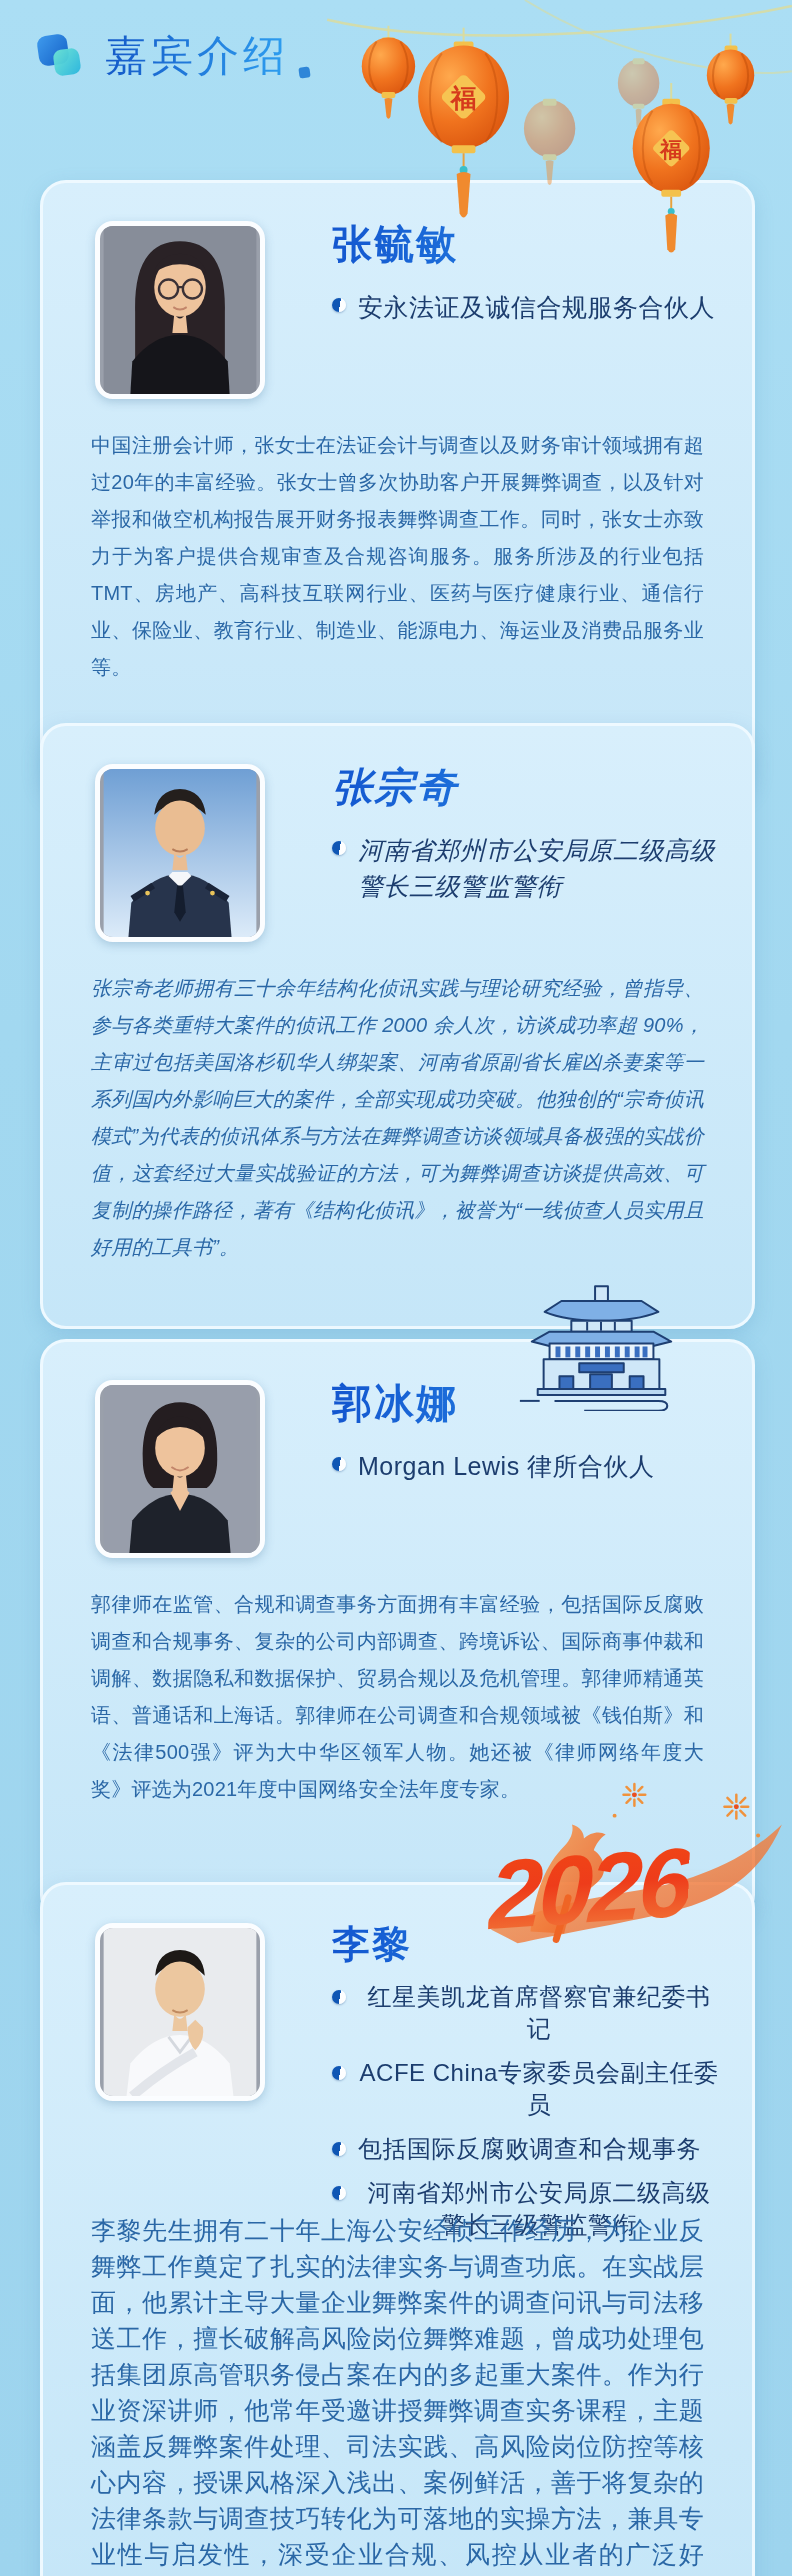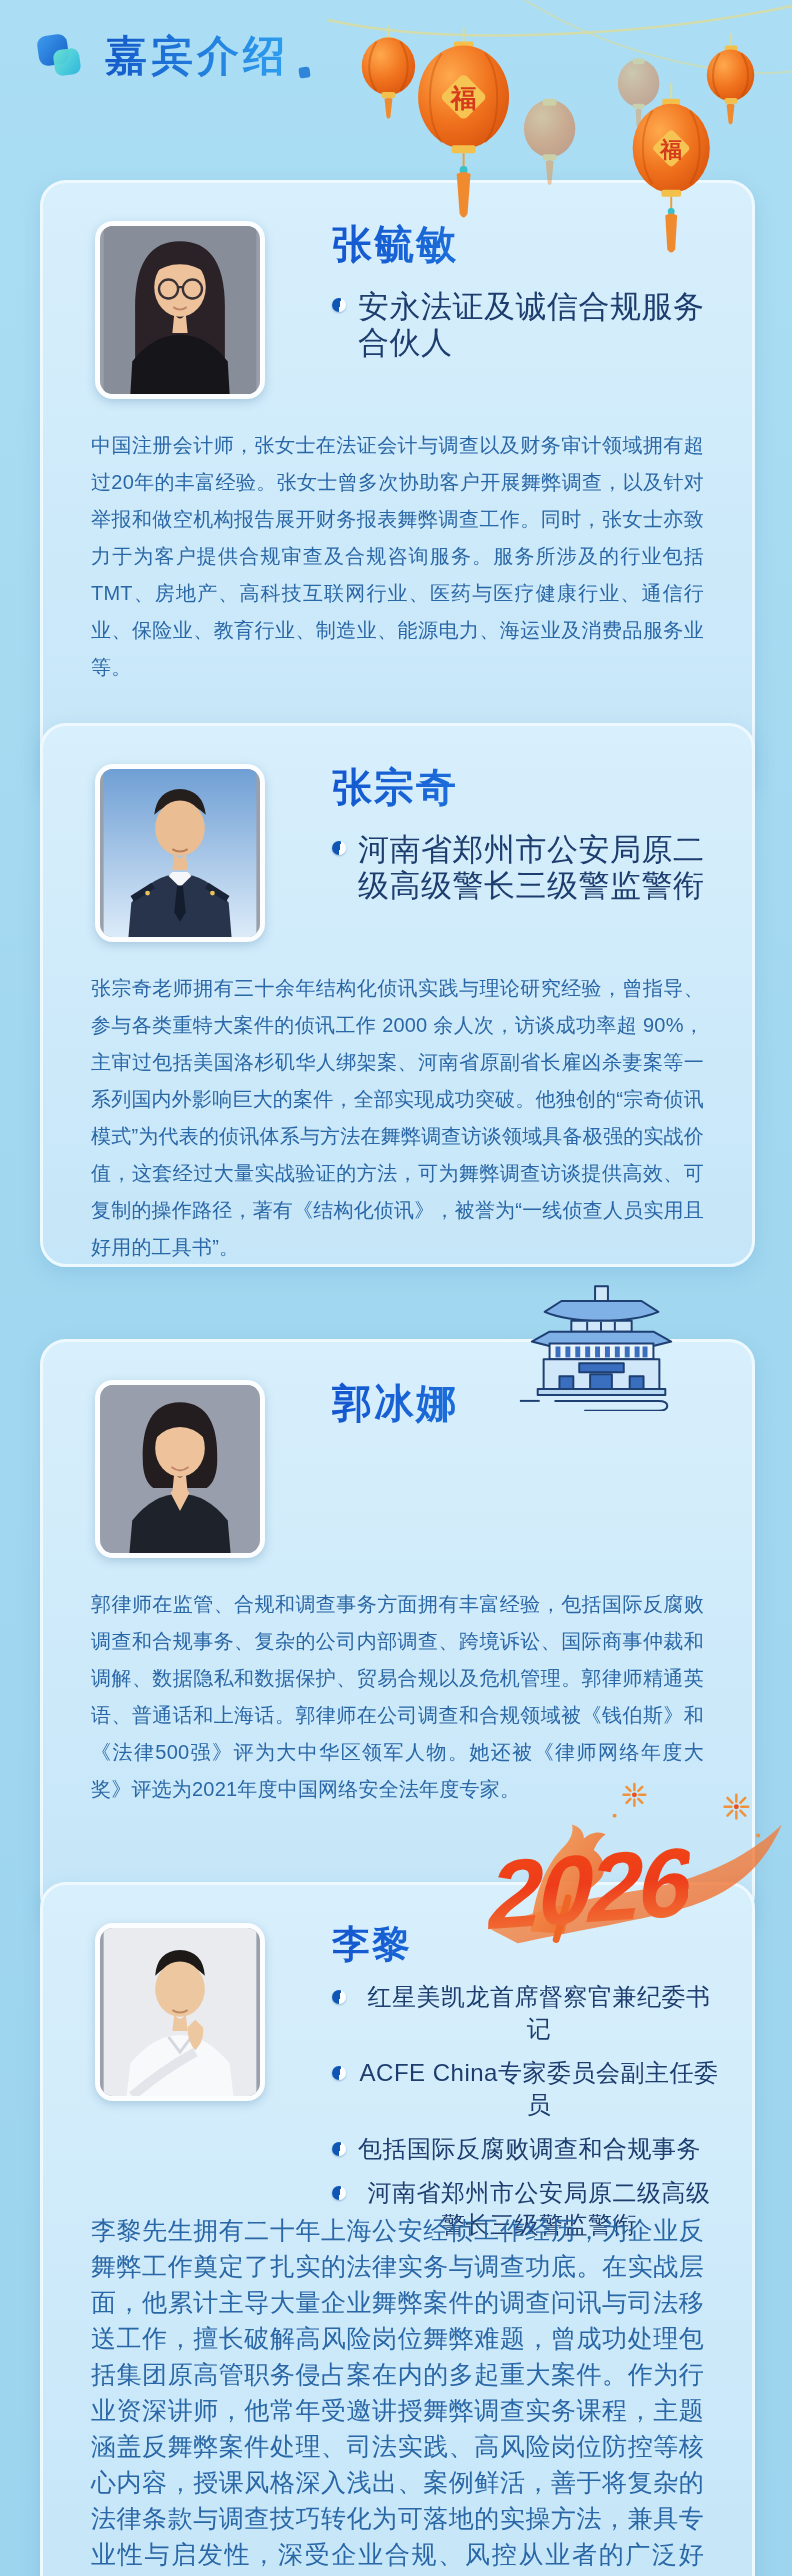--- a/index.html
+++ b/index.html
@@ -6,46 +6,46 @@
   body{font-family:"Liberation Sans","DejaVu Sans",sans-serif;}
   .canvas{position:relative;width:792px;height:2576px;overflow:hidden;
     background:linear-gradient(180deg,#abdef4 0%,#a2d8f0 40%,#9dd4ee 100%);}
   
   .header{position:absolute;left:36px;top:26px;height:59px;z-index:2;display:flex;align-items:center;}
   .logo{position:relative;width:53px;height:50px;flex:0 0 53px;}
   .logo .sq1{position:absolute;left:2px;top:4px;width:30px;height:30px;border-radius:9px;
     background:linear-gradient(135deg,#3f9bee,#1460c6);transform:rotate(-8deg);}
   .logo .sq2{position:absolute;left:18px;top:18px;width:26px;height:26px;border-radius:8px;
     background:linear-gradient(135deg,#6fe6d4,#27b4dd);opacity:.95;transform:rotate(-8deg);}
-  .page-title{margin:0 0 0 16px;font-size:42px;font-weight:700;letter-spacing:4px;
+  .page-title{margin:0 0 0 16px;font-size:42px;font-weight:400;letter-spacing:4px;
     background:linear-gradient(92deg,#1459c8,#2e9ff0);-webkit-background-clip:text;background-clip:text;
     color:transparent;text-shadow:none;}
   .title-dot{display:inline-block;width:11px;height:11px;margin-left:10px;margin-top:34px;
     border-radius:3px;background:#2f86d8;transform:rotate(-8deg);}
   
   .card{position:absolute;left:40px;width:715px;border-radius:26px;z-index:1;
     background:linear-gradient(180deg,#d8effc 0%,#c5e6f8 100%);
     border:3px solid #eef9ff;box-shadow:0 6px 18px rgba(90,150,195,.25);box-sizing:border-box;}
   .card1{top:180px;height:617px;}
-  .card2{top:723px;height:544px;}
+  .card2{top:723px;height:606px;font-style:italic;}
   .card3{top:1339px;height:582px;}
   .card4{top:1882px;height:727px;}
   .photo-frame{position:absolute;left:52px;top:38px;width:160px;height:168px;border-radius:18px;
     overflow:hidden;border:5px solid #fbfdff;box-shadow:0 3px 10px rgba(70,120,160,.3);background:#9aa0ab;}
   .photo-frame svg{display:block;width:100%;height:100%;}
   .head-block{position:absolute;left:289px;top:38px;width:388px;}
   .guest-name{margin:0;font-size:40px;font-weight:800;letter-spacing:2px;line-height:1.15;
     background:linear-gradient(92deg,#1356cf,#2f9ff0);-webkit-background-clip:text;background-clip:text;color:transparent;}
   .card4 .guest-name{font-size:38px;}
   .roles{margin-top:22px;}
   .card4 .roles{margin-top:14px;text-align:center;}
   .role-row{display:flex;align-items:flex-start;margin-bottom:12px;}
   .bullet-icon{flex:0 0 14px;width:14px;height:14px;margin-top:9px;margin-right:12px;border-radius:50%;
     background:linear-gradient(100deg,#0f56b4 55%,#fdfeff 45%);box-shadow:0 1px 2px rgba(30,70,130,.35);}
-  .role-text{font-size:31px;line-height:36px;color:#1c3d6e;font-weight:500;letter-spacing:0.5px;}
+  .role-text{font-size:25px;line-height:36px;color:#1c3d6e;font-weight:500;letter-spacing:0.5px;}
   .card4 .role-text{font-size:24px;line-height:32px;}
   .bio{position:absolute;left:48px;right:48px;top:244px;margin:0;font-size:20px;line-height:37px;
     color:#2a67a6;text-align:justify;letter-spacing:0.2px;}
   .card4 .bio{top:327px;font-size:25px;line-height:36px;}
   
   .lanterns{position:absolute;left:327px;top:0;width:465px;height:262px;z-index:3;pointer-events:none;}
   .building{position:absolute;left:510px;top:1280px;width:183px;height:131px;z-index:3;pointer-events:none;}
   .year-deco{position:absolute;left:461px;top:1781px;width:327px;height:193px;z-index:5;pointer-events:none;}
   .year-deco svg{position:absolute;left:0;top:0;width:327px;height:193px;}
   .year-text{position:absolute;left:28px;top:52px;font-size:97px;font-weight:900;font-style:italic;
@@ -239,20 +239,26 @@
         <ellipse cx="80" cy="66" rx="26" ry="30" fill="#eec39c"></ellipse>
         <path d="M54,56 Q60,34 80,33 Q100,34 106,56 Q94,44 80,44 Q66,44 54,56 Z" fill="#241d20"></path>
         <path d="M71,86 Q80,93 89,86" stroke="#c2856a" stroke-width="2" fill="none"></path>
         <path d="M74,92 Q80,102 86,92 L88,112 L72,112 Z" fill="#eec39c"></path>
         <path d="M27,176 L30,142 Q52,114 80,114 Q108,114 130,142 L133,176 Z" fill="#1e222b"></path>
         <path d="M70,113 L80,132 L90,113 L86,109 L74,109 Z" fill="#eec39c"></path>
       </svg>
     </div>
     <div class="head-block">
       <h2 class="guest-name">郭冰娜</h2>
+      <div class="roles">
+        <div class="role-row">
+          <span class="bullet-icon"></span>
+          <span class="role-text">Morgan Lewis 律所合伙人</span>
+        </div>
+      </div>
     </div>
     <p class="bio">郭律师在监管、合规和调查事务方面拥有丰富经验，包括国际反腐败调查和合规事务、复杂的公司内部调查、跨境诉讼、国际商事仲裁和调解、数据隐私和数据保护、贸易合规以及危机管理。郭律师精通英语、普通话和上海话。郭律师在公司调查和合规领域被《钱伯斯》和《法律500强》评为大中华区领军人物。她还被《律师网络年度大奖》评选为2021年度中国网络安全法年度专家。</p>
   </section>
 
   <div class="year-deco">
     <svg viewBox="0 0 330 195">
       <defs>
         <linearGradient id="hg" x1="0" y1="0" x2="1" y2="1">
           <stop offset="0%" stop-color="#f6a45c"></stop>
             <stop offset="100%" stop-color="#ee5a1e"></stop>

